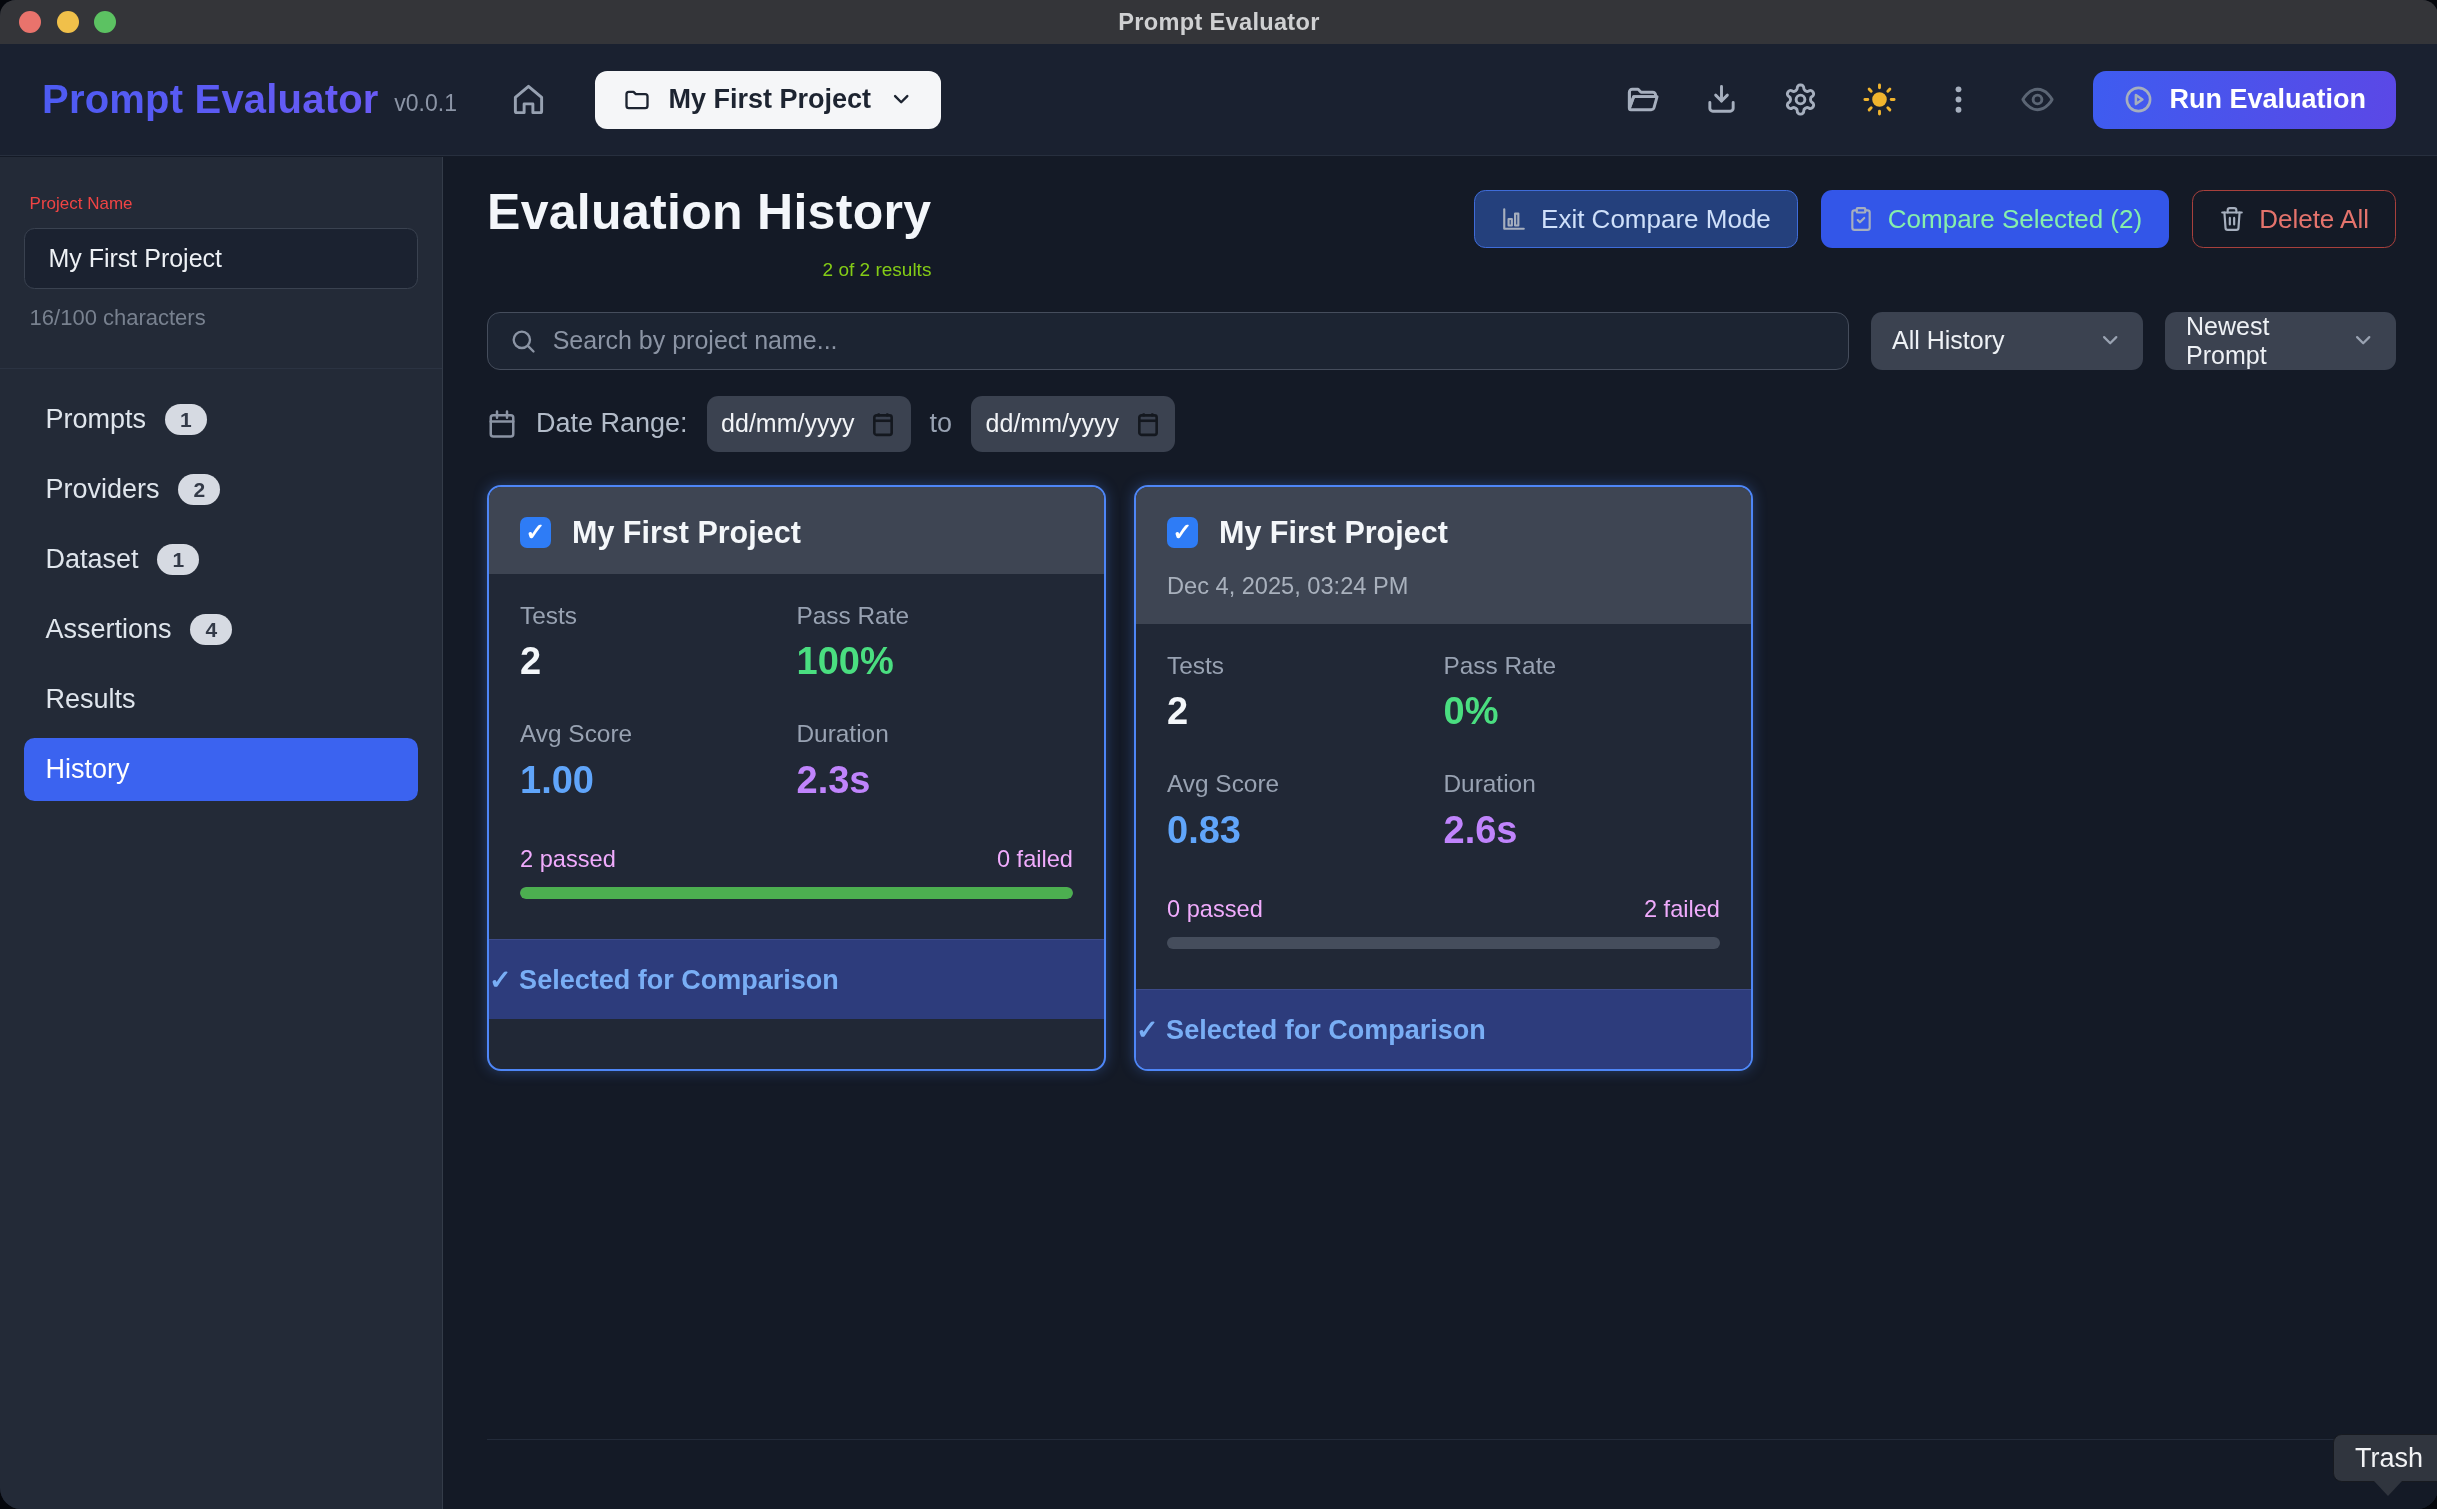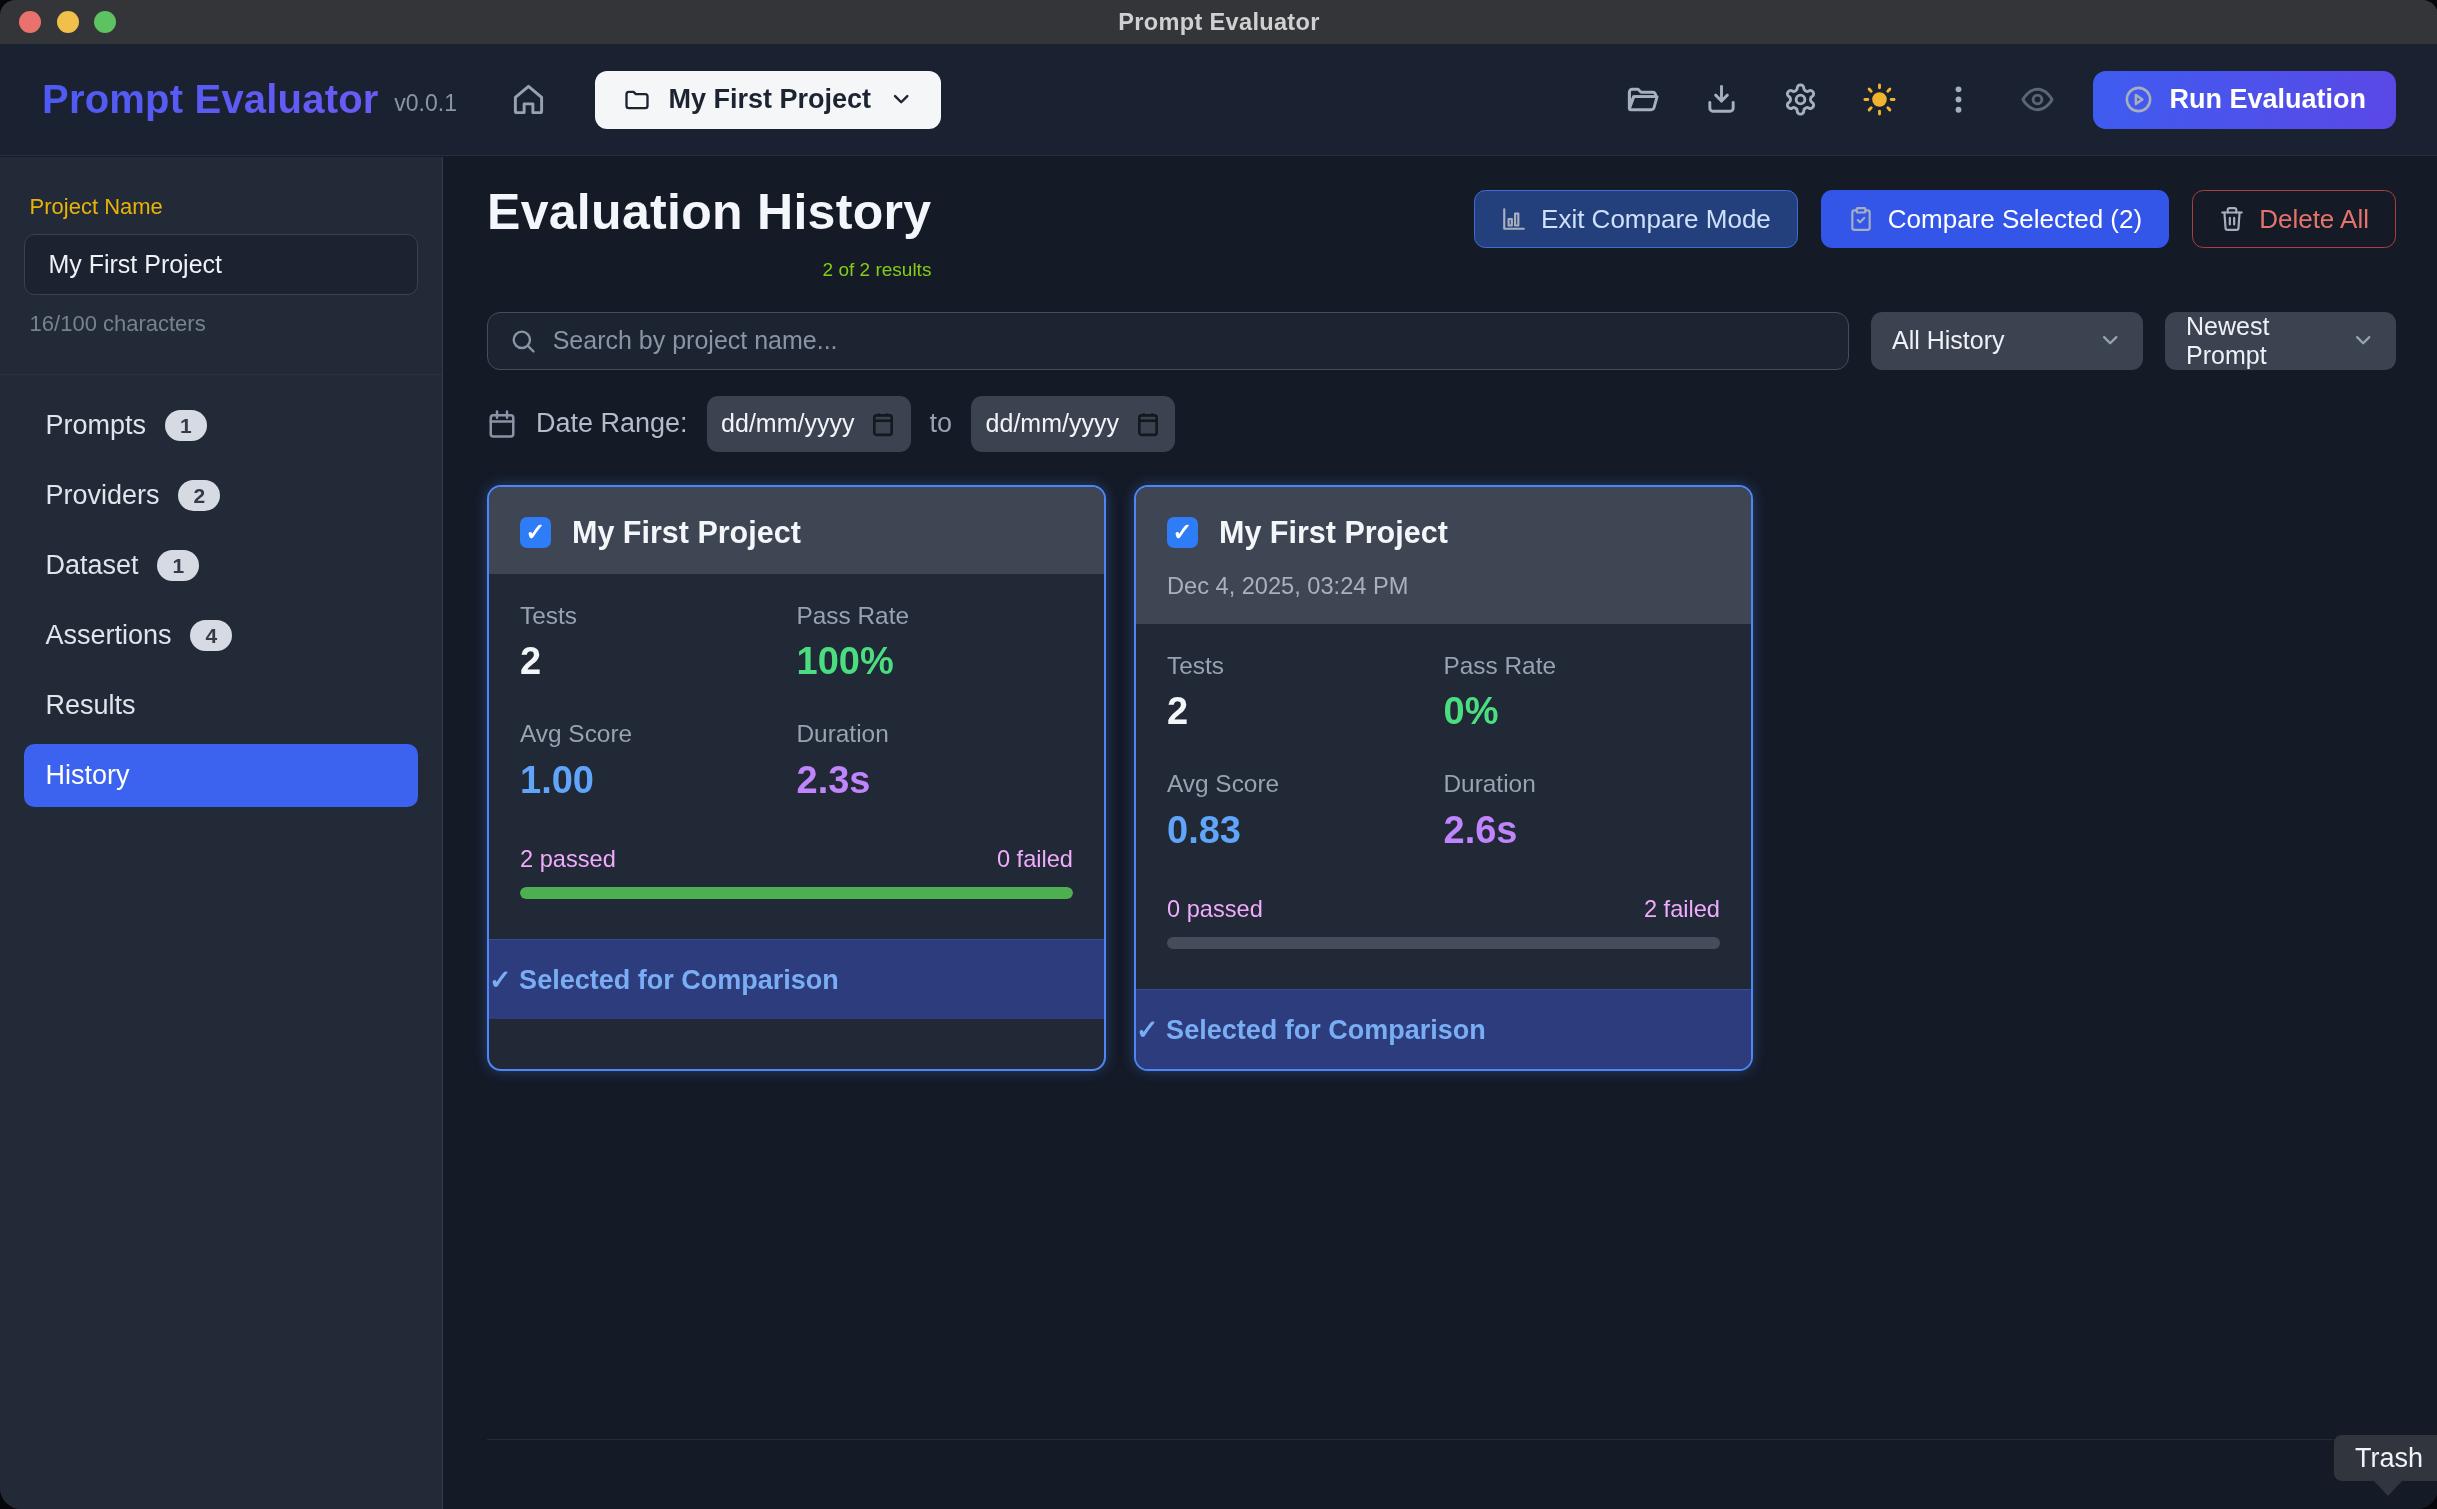--- a/index.html
+++ b/index.html
@@ -47,42 +47,42 @@
   .hicon{width:35px;height:35px;cursor:pointer;}
   .hicon.sun{color:var(--warning);}
   .hicon.dim{color:#5b6574;}
   .run-btn{height:58px;border-radius:13px;padding:0 30px;display:flex;align-items:center;gap:15.7px;
            background:linear-gradient(100deg,#3e5cf0,#5b48e6);color:#fff;font-size:27px;font-weight:600;
            border:none;cursor:pointer;}
 
   
   .sidebar{position:absolute;left:0;top:157px;bottom:0;width:443px;background:#232a37;
            border-right:1.7px solid #343c49;padding:30px 24.4px;}
-  .sb-label{font-size:22px;color:#eab308;margin:7px 0 14px 5.2px;}
+  .sb-label{font-size:17px;color:#ef4444;margin:7px 0 14px 5.2px;}
   .sb-input{width:100%;height:61px;background:#1b2230;border:1.7px solid #3a4250;border-radius:10.5px;
             color:#eef1f5;font-size:25px;padding:0 23px;font-family:inherit;outline:none;}
   .sb-chars{font-size:22px;color:#78818f;margin:15.7px 5.2px 0;}
   .sb-divider{border-top:1.7px solid #2b3342;margin:37px -24.4px 19px;}
   .nav{display:flex;flex-direction:column;gap:7px;}
   .nav-item{height:63px;border-radius:10.5px;display:flex;align-items:center;gap:19px;padding:0 21px;
             font-size:27px;color:#dfe5ec;cursor:pointer;}
   .nav-item.active{background:var(--accent);color:#fff;font-weight:500;}
   .badge{background:#d6dae2;color:#333a48;font-size:21px;font-weight:700;border-radius:872px;
          padding:5.2px 15px;line-height:1;}
 
   
   .main{position:absolute;left:445px;top:157px;right:0;bottom:0;background:#141a26;padding:26px 42px;}
   .main-head{display:flex;justify-content:space-between;align-items:flex-start;}
   .h1{font-size:50px;font-weight:700;color:#f3f6fa;letter-spacing:0.3px;}
   .sub{font-size:19px;color:#84cc16;margin-top:17.5px;text-align:right;}
   .actions{display:flex;gap:23px;margin-top:7px;}
   .btn{height:58px;border-radius:11.3px;padding:0 26px;display:flex;align-items:center;gap:14px;
        font-size:26px;font-weight:500;cursor:pointer;border:1.7px solid transparent;font-family:inherit;}
   .btn-exit{background:#24407c;border-color:#3f6cd9;color:#cfe0fa;}
-  .btn-compare{background:#3356e8;color:#ffffff;}
+  .btn-compare{background:#3356e8;color:#86efac;}
   .btn-delete{background:transparent;border-color:#a8403c;color:var(--danger);}
 
   .filters{display:flex;gap:22px;margin-top:31px;}
   .search{flex:1;height:58px;background:#1c2432;border:1.7px solid #454d5c;border-radius:13px;
           display:flex;align-items:center;gap:15.7px;padding:0 21px;}
   .search input{flex:1;background:transparent;border:none;outline:none;color:#eef1f5;
                 font-size:25px;font-family:inherit;}
   .search input::placeholder{color:#8b94a4;}
   .select{height:58px;background:#3b4250;border-radius:11.3px;display:flex;align-items:center;
           justify-content:space-between;padding:0 21px;color:#eef1f5;font-size:25px;cursor:pointer;}

